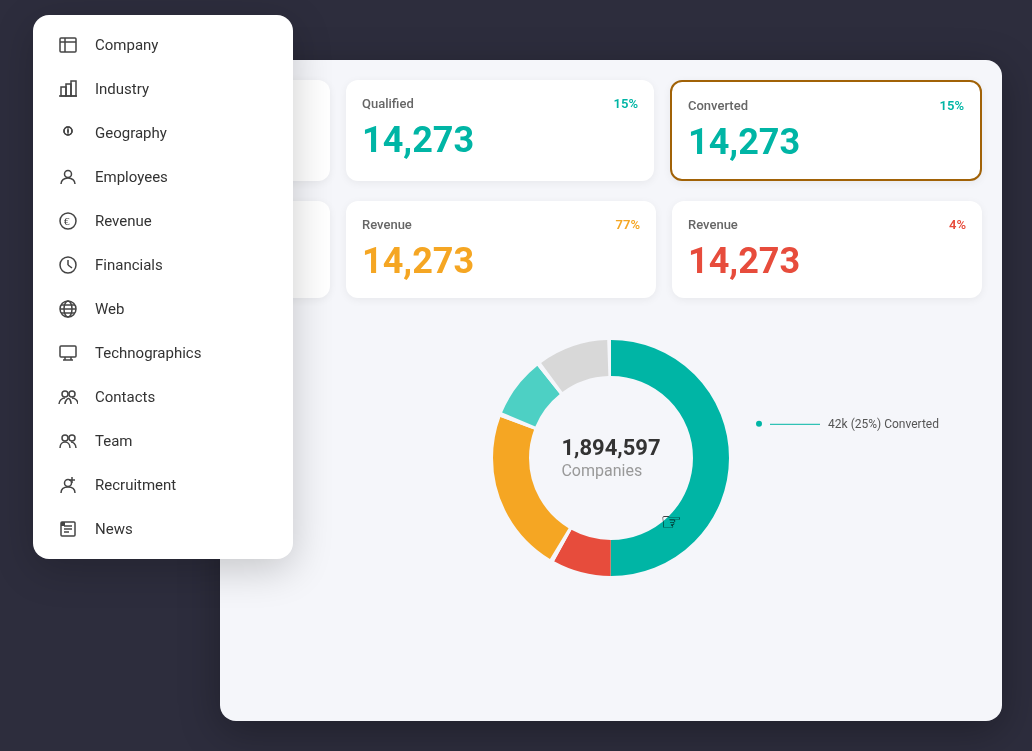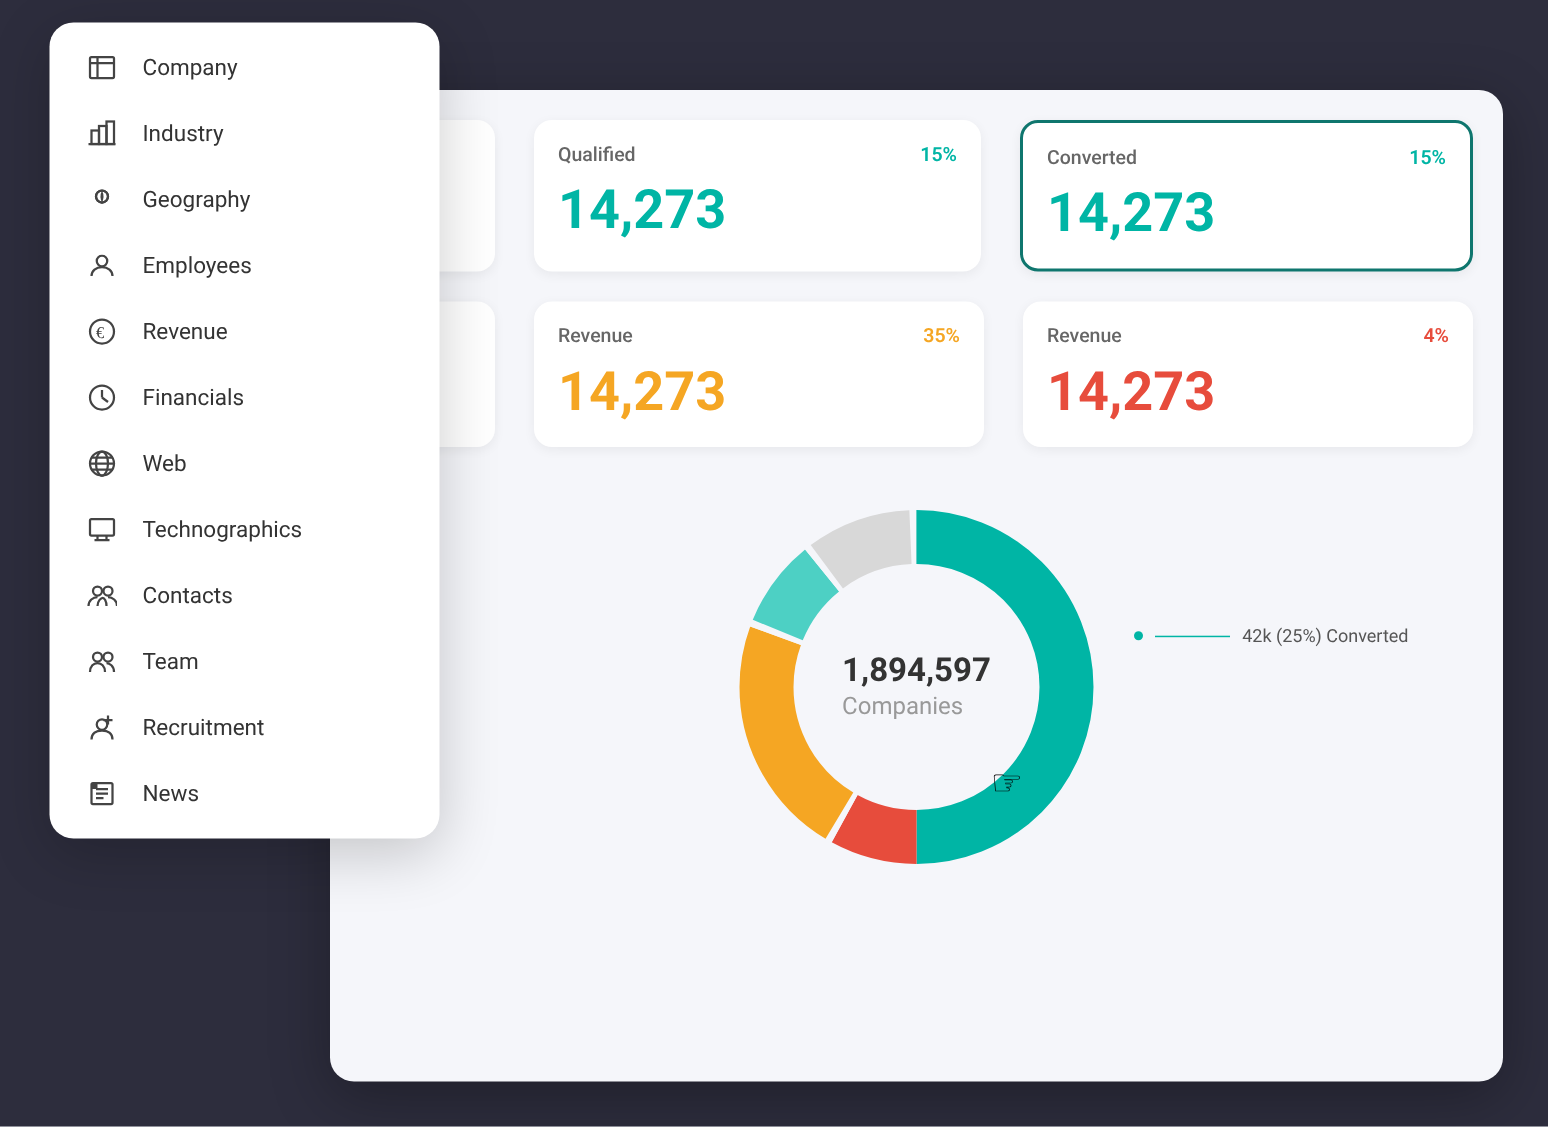--- a/index.html
+++ b/index.html
@@ -30,34 +30,34 @@
       bottom: 30px;
       background: #f5f6fa;
       border-radius: 16px;
       padding: 20px;
       box-shadow: 0 10px 40px rgba(0,0,0,0.3);
     }
 
     
     .stats-row {
       display: flex;
-      gap: 26px;
+      gap: 16px;
       margin-bottom: 20px;
     }
 
     .stat-card {
       flex: 1;
       background: #fff;
       border-radius: 12px;
       padding: 16px;
       box-shadow: 0 2px 8px rgba(0,0,0,0.06);
     }
 
     .stat-card.highlighted {
-      border: 2px solid #0f766e;
+      border: 2px solid #a16207;
     }
 
     .stat-header {
       display: flex;
       justify-content: space-between;
       align-items: center;
       margin-bottom: 8px;
     }
 
     .stat-label {
@@ -227,21 +227,21 @@
 
       <div class="stat-card" style="max-width:90px;overflow:hidden;">
         <div class="stat-header">
           <span class="stat-pct pct-orange">25%</span>
         </div>
       </div>
 
       <div class="stat-card">
         <div class="stat-header">
           <span class="stat-label">Revenue</span>
-          <span class="stat-pct pct-orange">35%</span>
+          <span class="stat-pct pct-orange">77%</span>
         </div>
         <div class="stat-value val-orange">14,273</div>
       </div>
 
       <div class="stat-card">
         <div class="stat-header">
           <span class="stat-label">Revenue</span>
           <span class="stat-pct pct-red">4%</span>
         </div>
         <div class="stat-value val-red">14,273</div>

